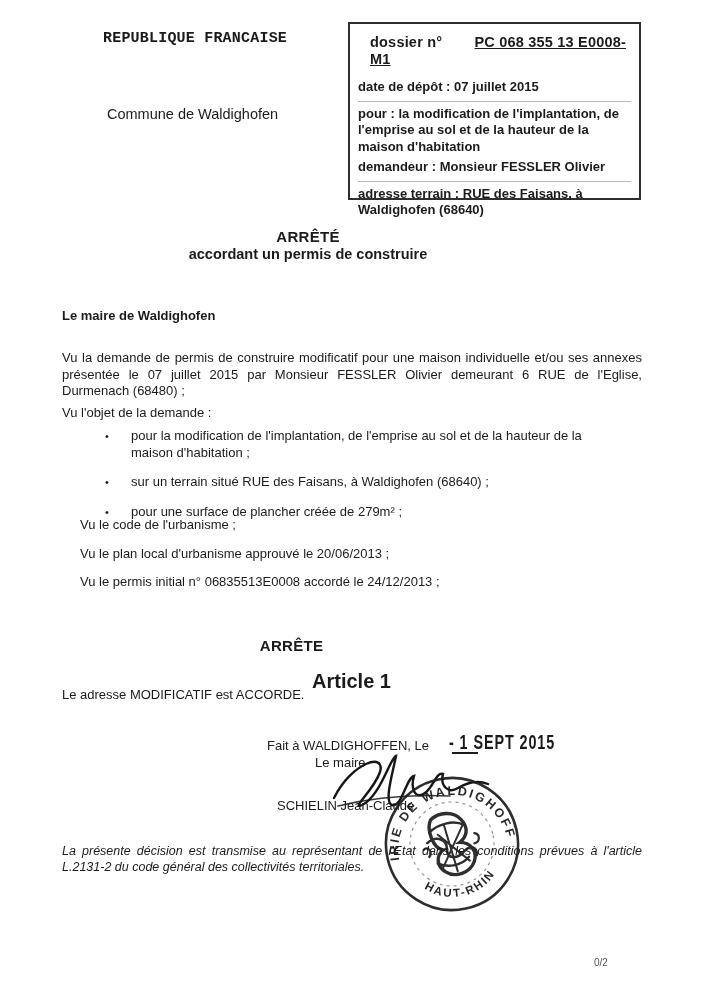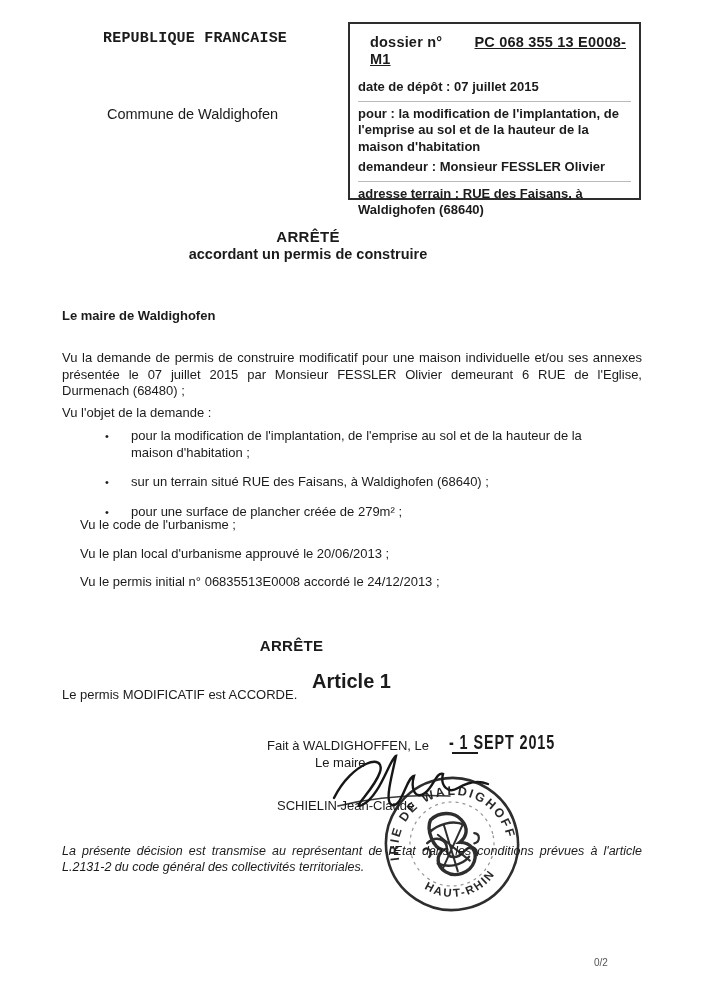--- a/index.html
+++ b/index.html
@@ -128,21 +128,21 @@
       <span class="btxt">pour une surface de plancher créée de 279m² ;</span>
     </li>
   </ul>
 
   <div class="abs vu-item vu1">Vu le code de l'urbanisme ;</div>
   <div class="abs vu-item vu2">Vu le plan local d'urbanisme approuvé le 20/06/2013 ;</div>
   <div class="abs vu-item vu3">Vu le permis initial n° 06835513E0008 accordé le 24/12/2013 ;</div>
 
   <div class="abs arrete-heading">ARRÊTE</div>
   <div class="abs article-heading">Article 1</div>
-  <div class="abs article-text">Le permis MODIFICATIF est ACCORDE.</div>
+  <div class="abs article-text">Le adresse MODIFICATIF est ACCORDE.</div>
 
   <div class="abs fait-line">Fait à WALDIGHOFFEN, Le</div>
   <div class="abs date-stamp">- 1 SEPT 2015</div>
   <div class="abs date-stamp-underline"></div>
   <div class="abs maire-line">Le maire</div>
   <div class="abs signer-name">SCHIELIN Jean-Claude</div>
 
   <svg class="abs signature-svg" width="170" height="62" viewBox="0 0 170 62">
     <path d="M4,48 C22,12 56,2 50,22 C44,40 20,60 32,55 C50,47 60,8 66,6 C62,26 54,52 62,55 C72,58 76,28 84,26 C80,40 86,50 95,43 C104,36 106,22 113,24 C110,36 118,44 128,38 C138,32 148,30 158,34" fill="none" stroke="#161616" stroke-width="2.4" stroke-linecap="round"></path>
     <path d="M8,56 C40,48 80,44 120,46" fill="none" stroke="#161616" stroke-width="1.6" stroke-linecap="round" opacity="0.85"></path>

